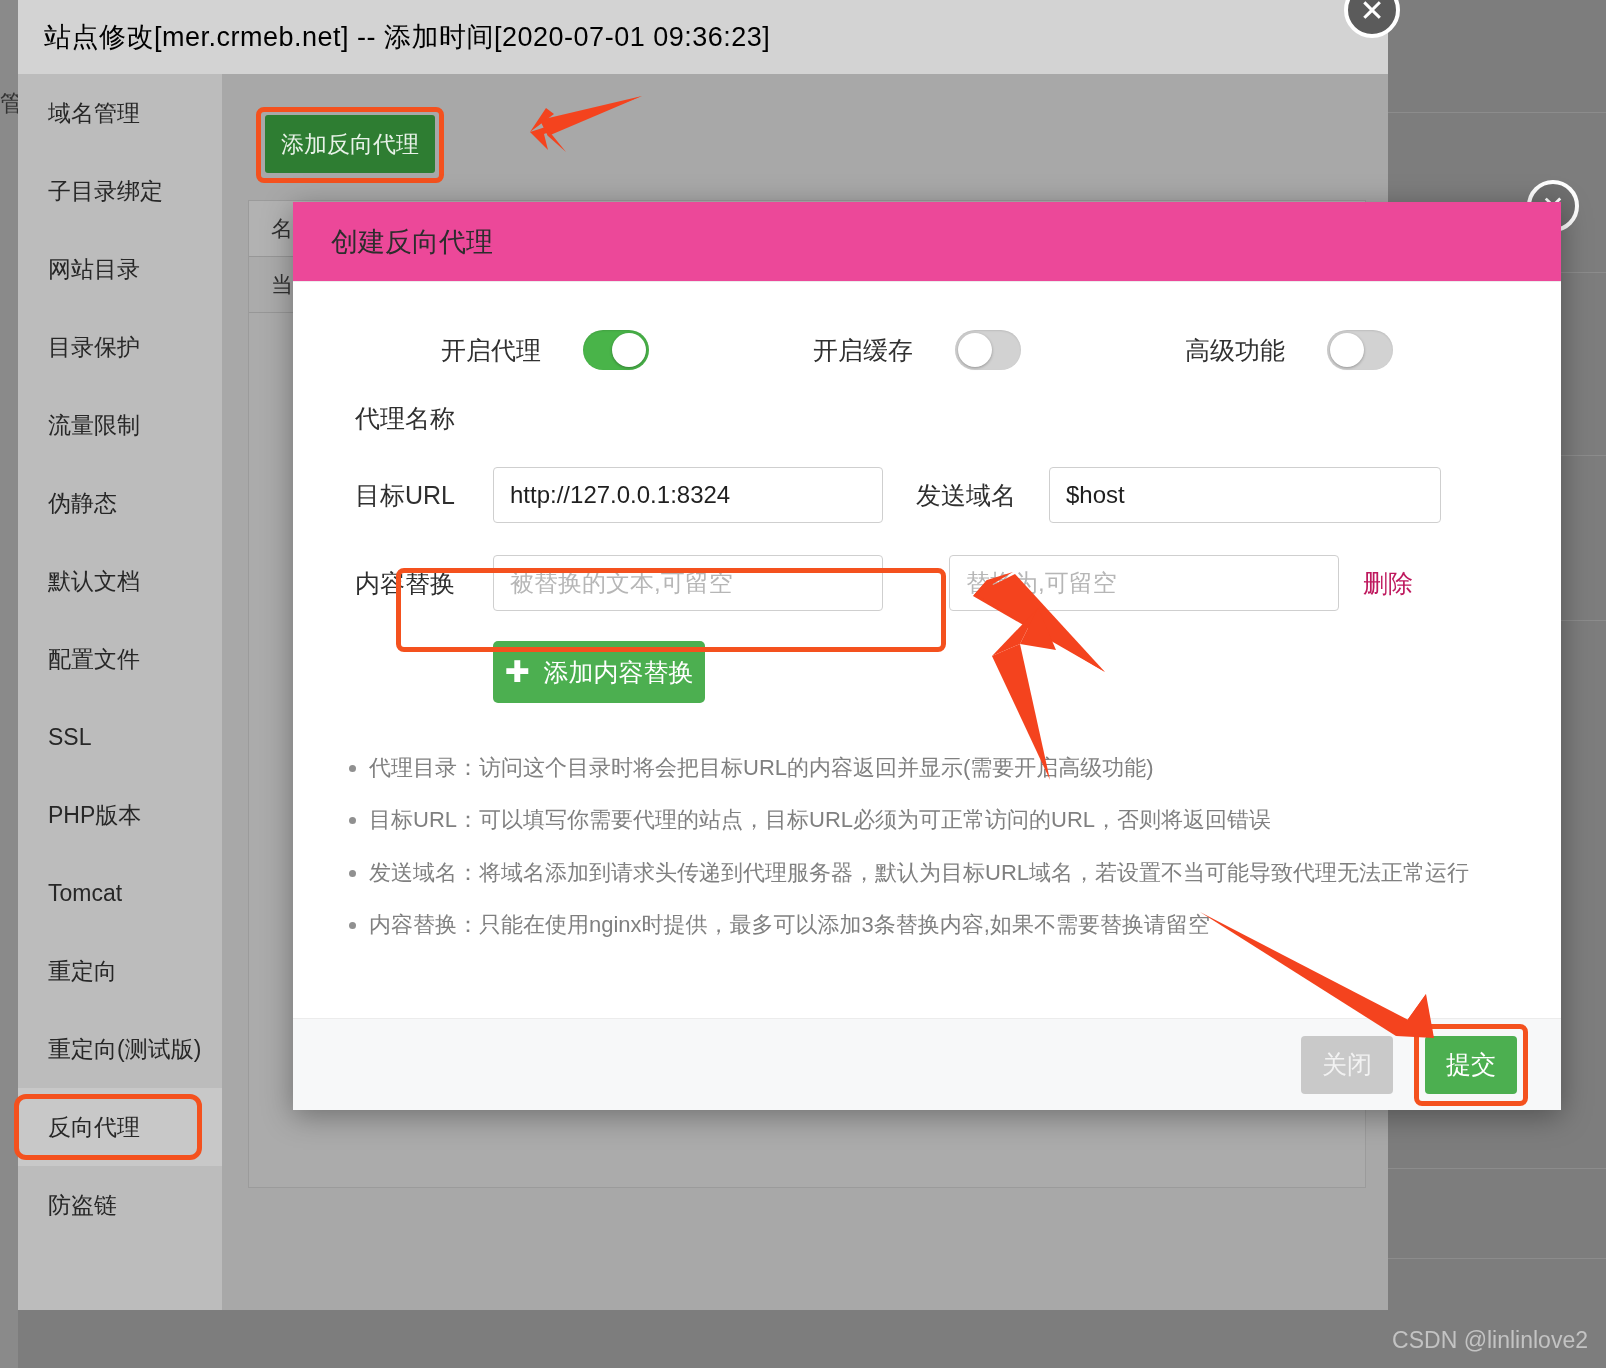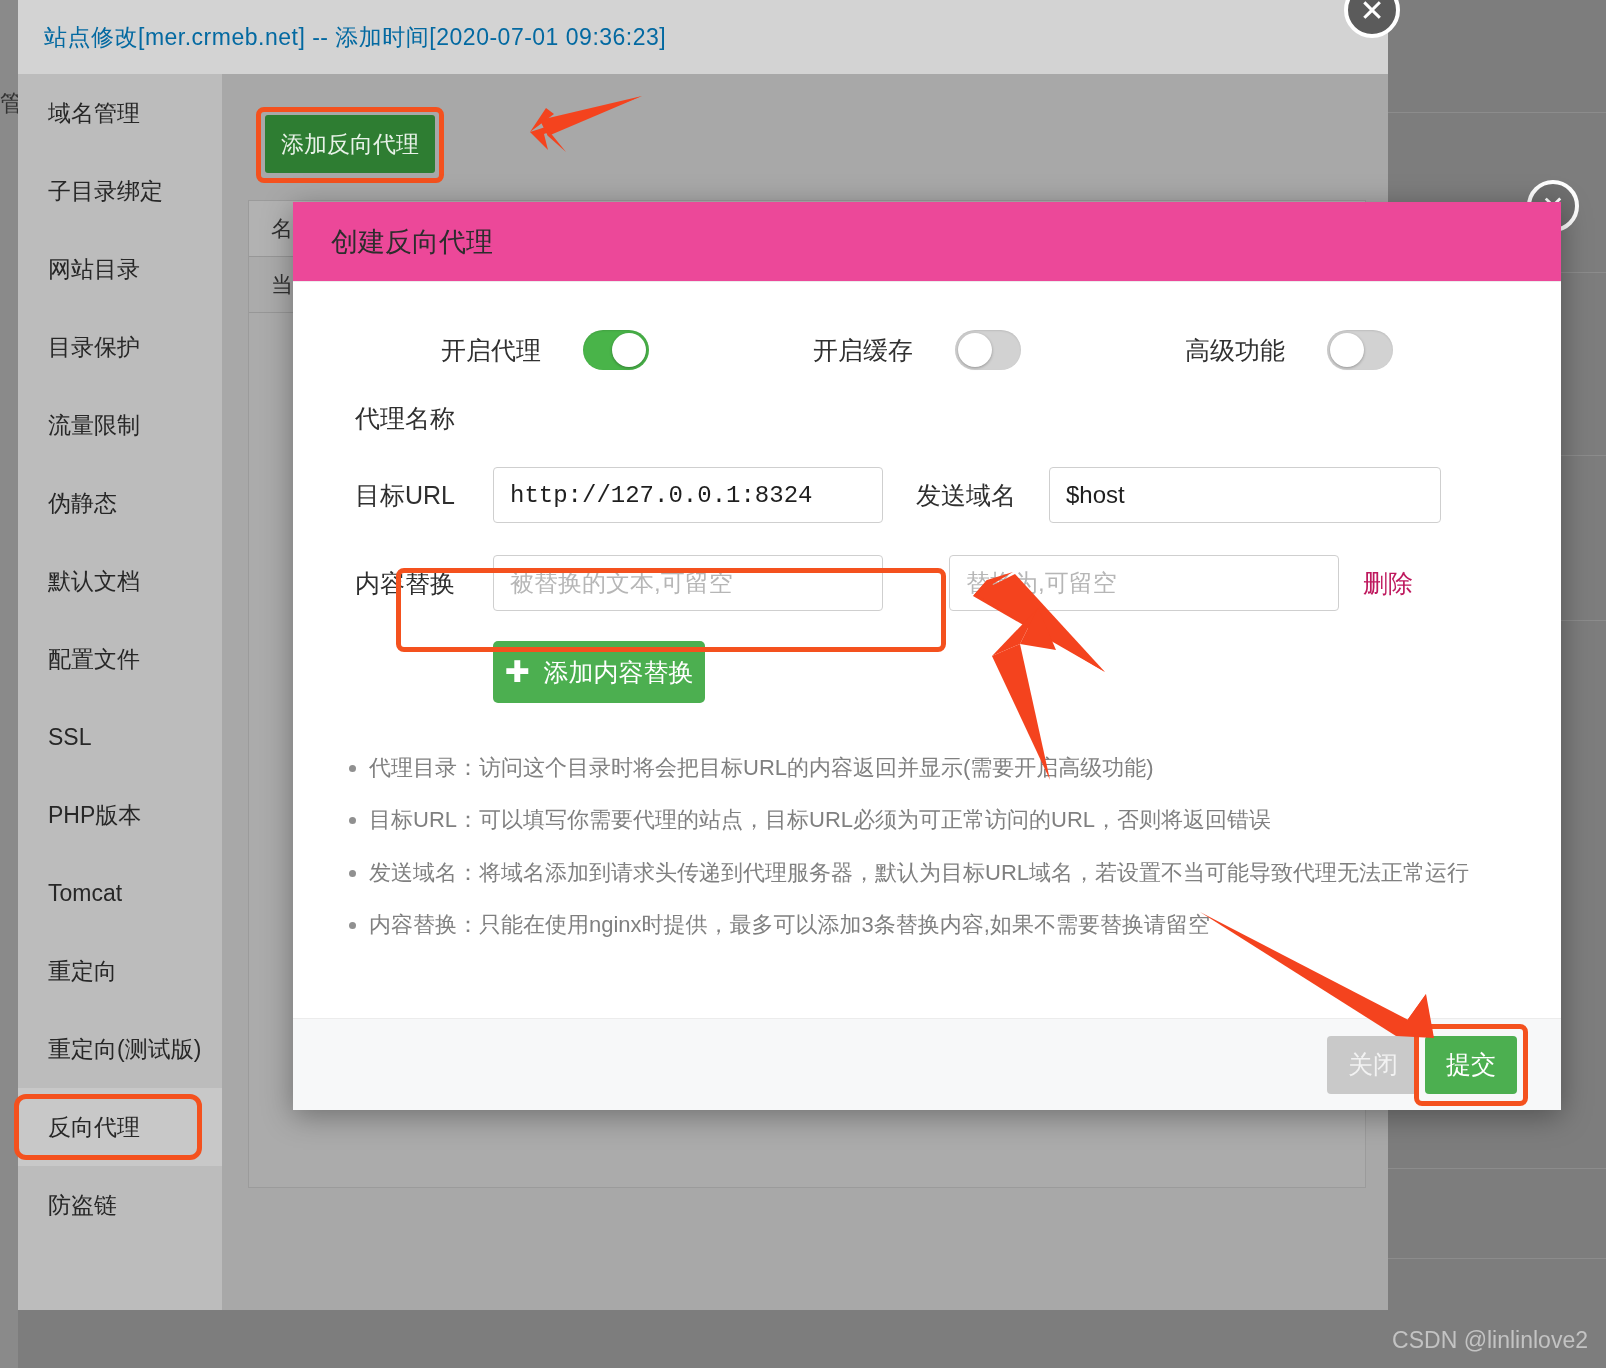--- a/index.html
+++ b/index.html
@@ -20,21 +20,21 @@
     position: absolute;
     left: 18px; top: 0; width: 1370px; height: 1310px;
     background: #c6c6c6;
   }
   .bg-titlebar {
     position: absolute; left: 18px; top: 0; width: 1370px; height: 74px;
     background: #d3d3d3;
     display: flex; align-items: center;
   }
   .bg-title {
-    font-size: 23px; color: #0369a1; margin-left: 26px;
+    font-size: 27px; color: #000000; margin-left: 26px;
     letter-spacing: .5px; white-space: nowrap;
   }
   .left-edge-char {
     position: absolute; left: 0px; top: 88px;
     font-size: 23px; color: #333; width: 18px; overflow: hidden;
   }
 
   
   .bg-sidebar {
     position: absolute; left: 18px; top: 74px; width: 204px; height: 1236px;
@@ -161,21 +161,21 @@
     width: 160px; text-align: right; padding-right: 38px;
     font-size: 25px; color: #2f2f2f; white-space: nowrap; flex: none;
   }
   .input {
     height: 56px; border: 1px solid #cfcfcf; border-radius: 4px;
     background: #fff; display: flex; align-items: center;
     padding: 0 16px; font-size: 24px; color: #1f1f1f;
   }
   .input.ph { color: #b6b6b6; }
   .w-name  { width: 390px; }
-  .w-url   { width: 390px; font-family: Liberation Mono, monospace; }
+  .w-url   { width: 390px; }
   .w-host  { width: 392px; }
   .w-rep   { width: 390px; }
 
   .inline-label {
     font-size: 25px; color: #2f2f2f; white-space: nowrap;
     margin-left: 33px; margin-right: 33px;
   }
   .del-link { font-size: 25px; color: #be185d; margin-left: 24px; cursor: pointer; }
 
   
@@ -202,21 +202,21 @@
     list-style: disc; font-size: 22px; color: #808080;
     margin-bottom: 26px; line-height: 1.2; white-space: nowrap;
   }
   .help li::marker { color: #909090; }
 
   
   .modal-footer {
     position: absolute; left: 0; right: 0; bottom: 0; height: 92px;
     background: #f7f8f9; border-top: 1px solid #ececec;
     display: flex; align-items: center; justify-content: flex-end;
-    padding-right: 44px; gap: 6px;
+    padding-right: 44px; gap: 32px;
   }
   .btn {
     height: 58px; min-width: 92px; border-radius: 4px;
     display: flex; align-items: center; justify-content: center;
     font-size: 25px;
   }
   .btn-close { background: #c9c9c9; color: #f2f2f2; }
   .btn-submit { background: #4caf50; color: #fff; }
   .submit-wrap { position: relative; }
   .submit-ring {

